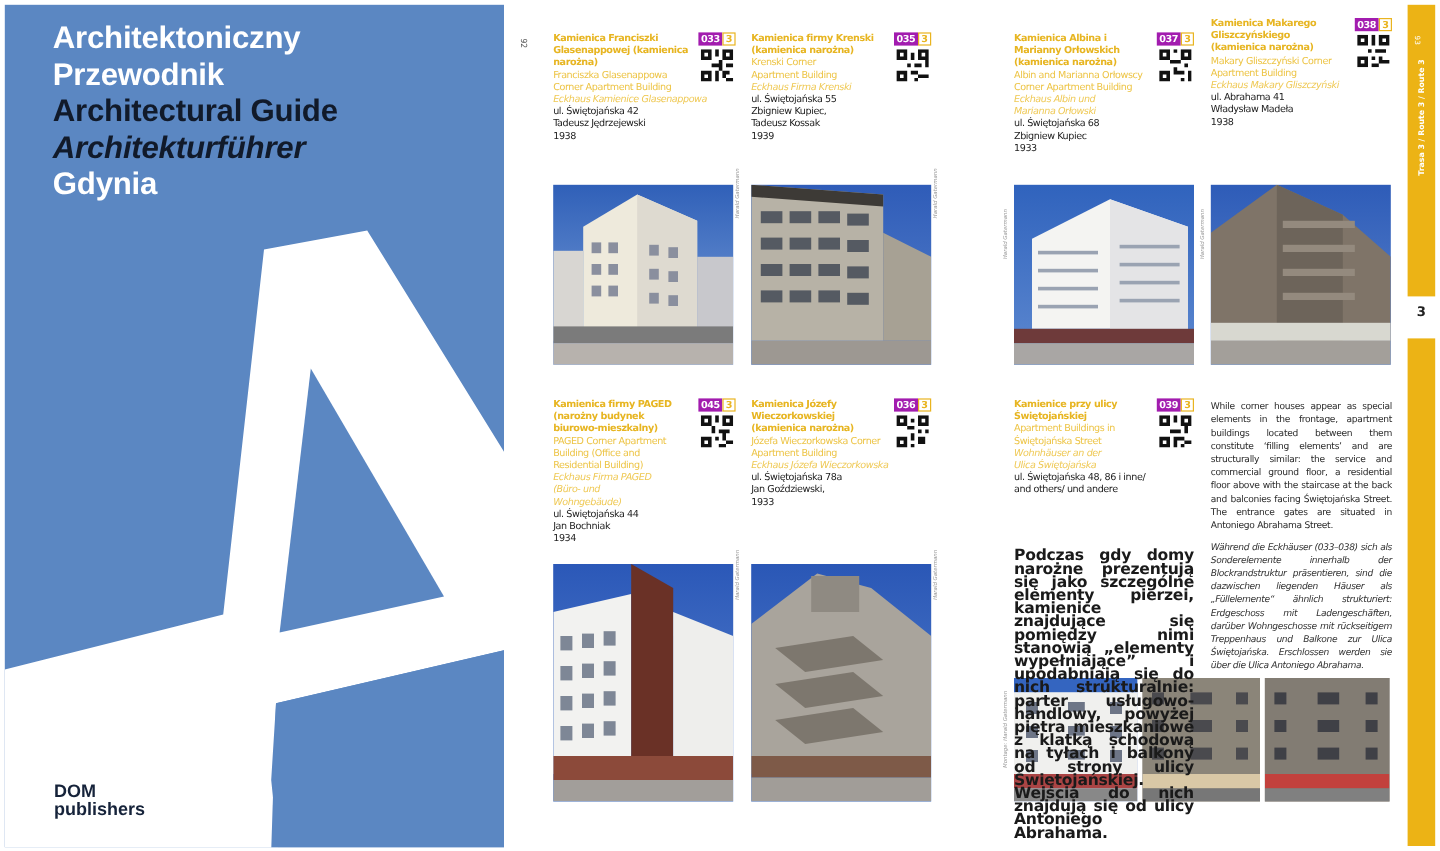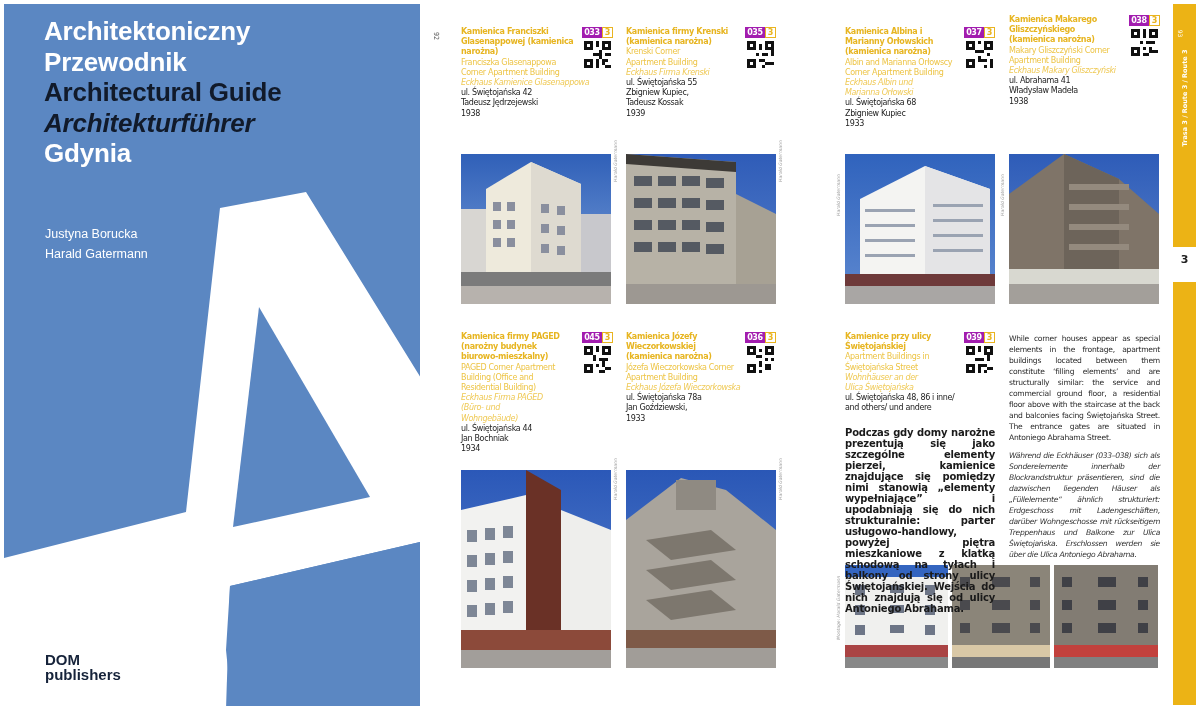--- a/index.html
+++ b/index.html
@@ -24,21 +24,21 @@
   .entry .tde { color: #efc955; font-style: italic; }
   .entry .meta { color: #222; }
   .code { position: absolute; top: 0; right: 0; display: flex; height: 11px; font-size: 8px; line-height: 11px; font-weight: bold; }
   .code .n { background: #a21caf; color: #fff; padding: 0 2px; }
   .code .r { border: 1px solid #e9b420; color: #e9b420; padding: 0 2px; line-height: 9px; background: #fff; }
   .qr { position: absolute; right: 2px; top: 14px; width: 27px; height: 27px; background: #fff; }
 
   .photo { position: absolute; overflow: hidden; }
   .credit { position: absolute; font-size: 4.5px; color: #999; transform: rotate(-90deg); transform-origin: left top; white-space: nowrap; font-style: italic; }
 
-  .body-pl { position: absolute; left: 845px; top: 427px; width: 150px; font-size: 10px; line-height: 11px; font-weight: bold; color: #1a1a1a; text-align: justify; letter-spacing: -0.2px; }
+  .body-pl { position: absolute; left: 845px; top: 458px; width: 150px; font-size: 13px; line-height: 11px; font-weight: bold; color: #1a1a1a; text-align: justify; letter-spacing: -0.2px; }
   .body-en { position: absolute; left: 1009px; top: 333px; width: 151px; font-size: 7.6px; line-height: 11px; color: #2a2a2a; text-align: justify; letter-spacing: -0.25px; }
   .body-de { position: absolute; left: 1009px; top: 450px; width: 151px; font-size: 7.6px; line-height: 11px; font-style: italic; color: #333; text-align: justify; letter-spacing: -0.3px; }
 
   .tab { position: absolute; left: 1173px; width: 23px; background: #ecb315; }
   .tab-label { position: absolute; left: 1174px; top: 28px; width: 22px; height: 140px; }
   .tab-label span { position: absolute; left: 50%; top: 50%; transform: translate(-50%,-50%) rotate(-90deg); white-space: nowrap; color: #fff; font-size: 6.5px; font-weight: bold; }
   .tab-pno { position: absolute; left: 1177px; top: 30px; color: #fff; font-size: 6px; transform: rotate(90deg); }
   .tab-route { position: absolute; left: 1173px; top: 253px; width: 23px; text-align: center; font-size: 11px; font-weight: bold; color: #222; }
 </style>
 </head>
@@ -49,24 +49,20 @@
     <polygon fill="#ffffff" points="220,208 306,192 424,383 424,541 230,586 226,650 232,709 4,709 4,558 186,512"></polygon>
     <polygon fill="#5b87c2" points="259,307 370,497 233,527"></polygon>
     <polygon fill="#5b87c2" points="230,586 424,541 424,709 226,709"></polygon>
   </svg>
   <div class="cover-title">
     <div class="w">Architektoniczny</div>
     <div class="w">Przewodnik</div>
     <div class="k">Architectural Guide</div>
     <div class="i">Architekturführer</div>
     <div class="w">Gdynia</div>
-  </div>
-  <div class="cover-authors">
-    <div>Justyna Borucka</div>
-    <div>Harald Gatermann</div>
   </div>
   <div class="cover-publisher">
     <div>DOM</div>
     <div>publishers</div>
   </div>
 </div>
 
 <div class="page-no" style="left:432px;top:32px;">92</div>
 
 <div class="entry" style="left:461px;top:27px;width:152px;height:110px;">

